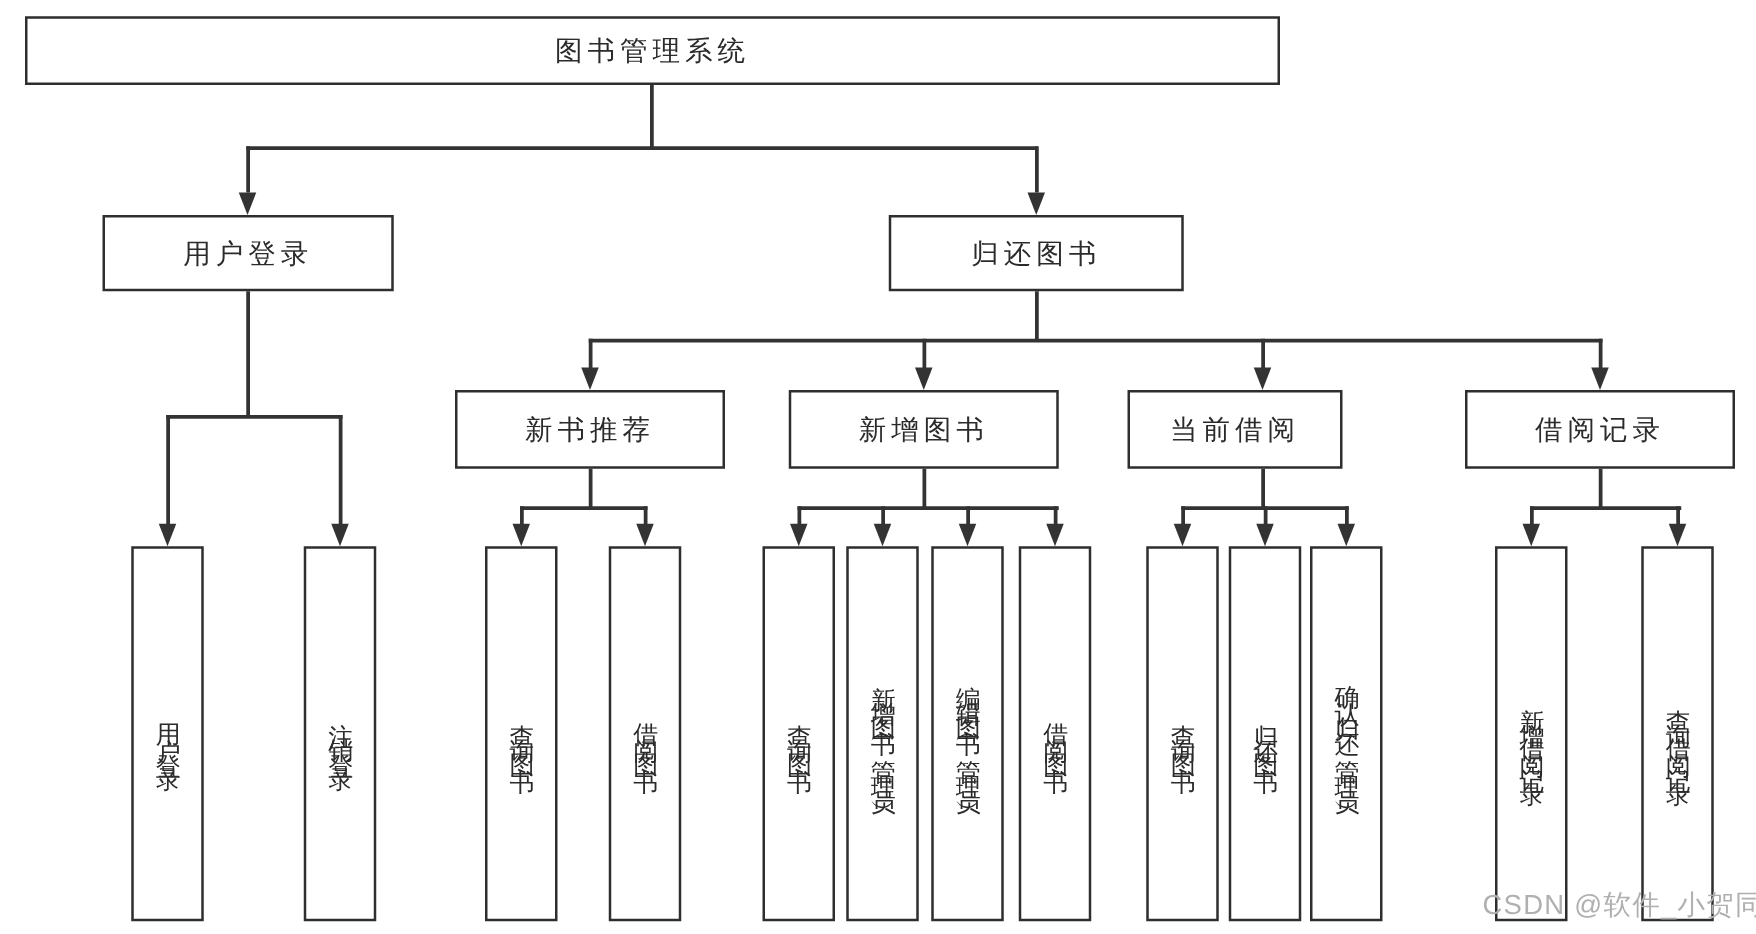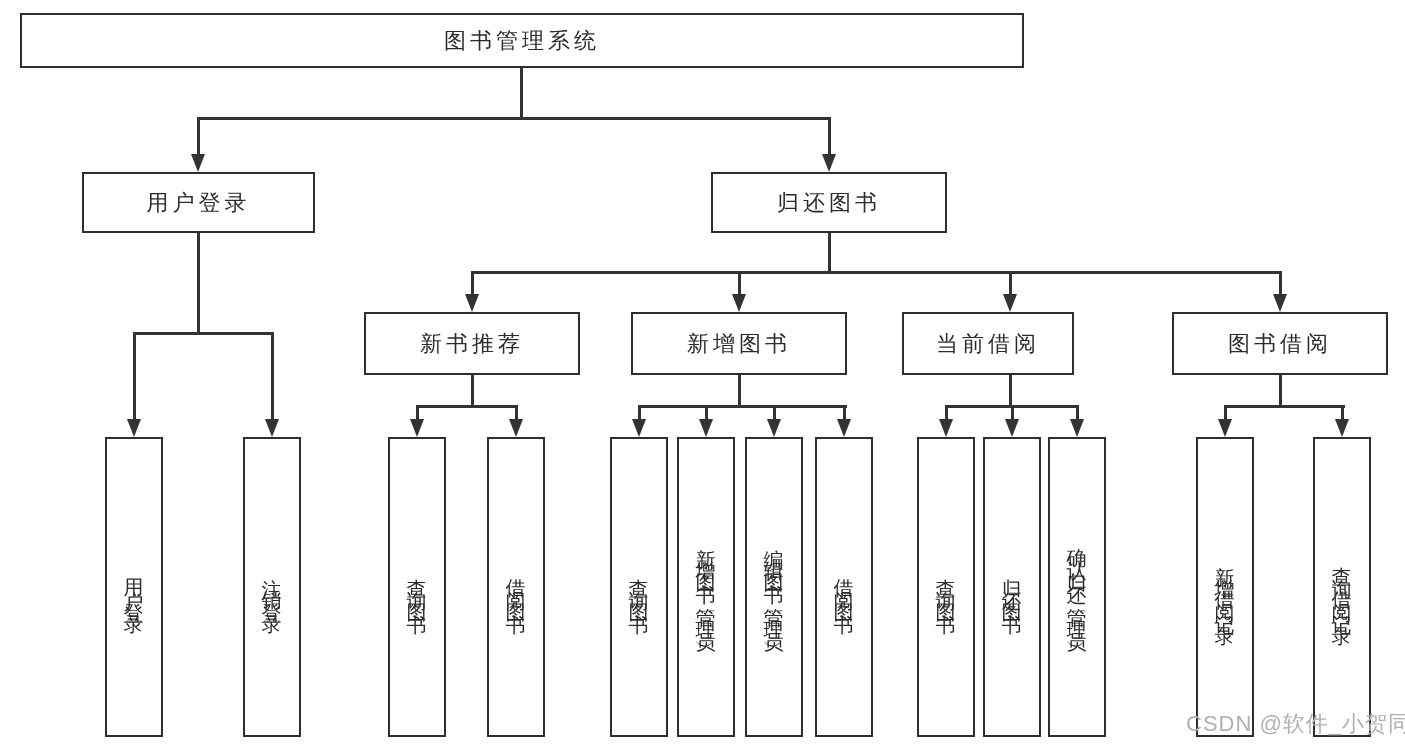--- a/index.html
+++ b/index.html
@@ -63,21 +63,21 @@
 <div class="stage">
 
   <div class="node root">图书管理系统</div>
 
   <div class="node lvl2" style="left:82px;width:233px;">用户登录</div>
   <div class="node lvl2" style="left:711px;width:236px;">归还图书</div>
 
   <div class="node lvl3" style="left:364px;width:216px;">新书推荐</div>
   <div class="node lvl3" style="left:631px;width:216px;">新增图书</div>
   <div class="node lvl3" style="left:902px;width:172px;">当前借阅</div>
-  <div class="node lvl3" style="left:1172px;width:216px;">图书借阅</div>
+  <div class="node lvl3" style="left:1172px;width:216px;">借阅记录</div>
 
   <div class="node leaf" style="left:105px;">
       <span class="vtext">用户登录</span>
     </div>
   <div class="node leaf" style="left:243px;">
       <span class="vtext">注销登录</span>
     </div>
 
   <div class="node leaf" style="left:388px;">
       <span class="vtext">查询图书</span>

